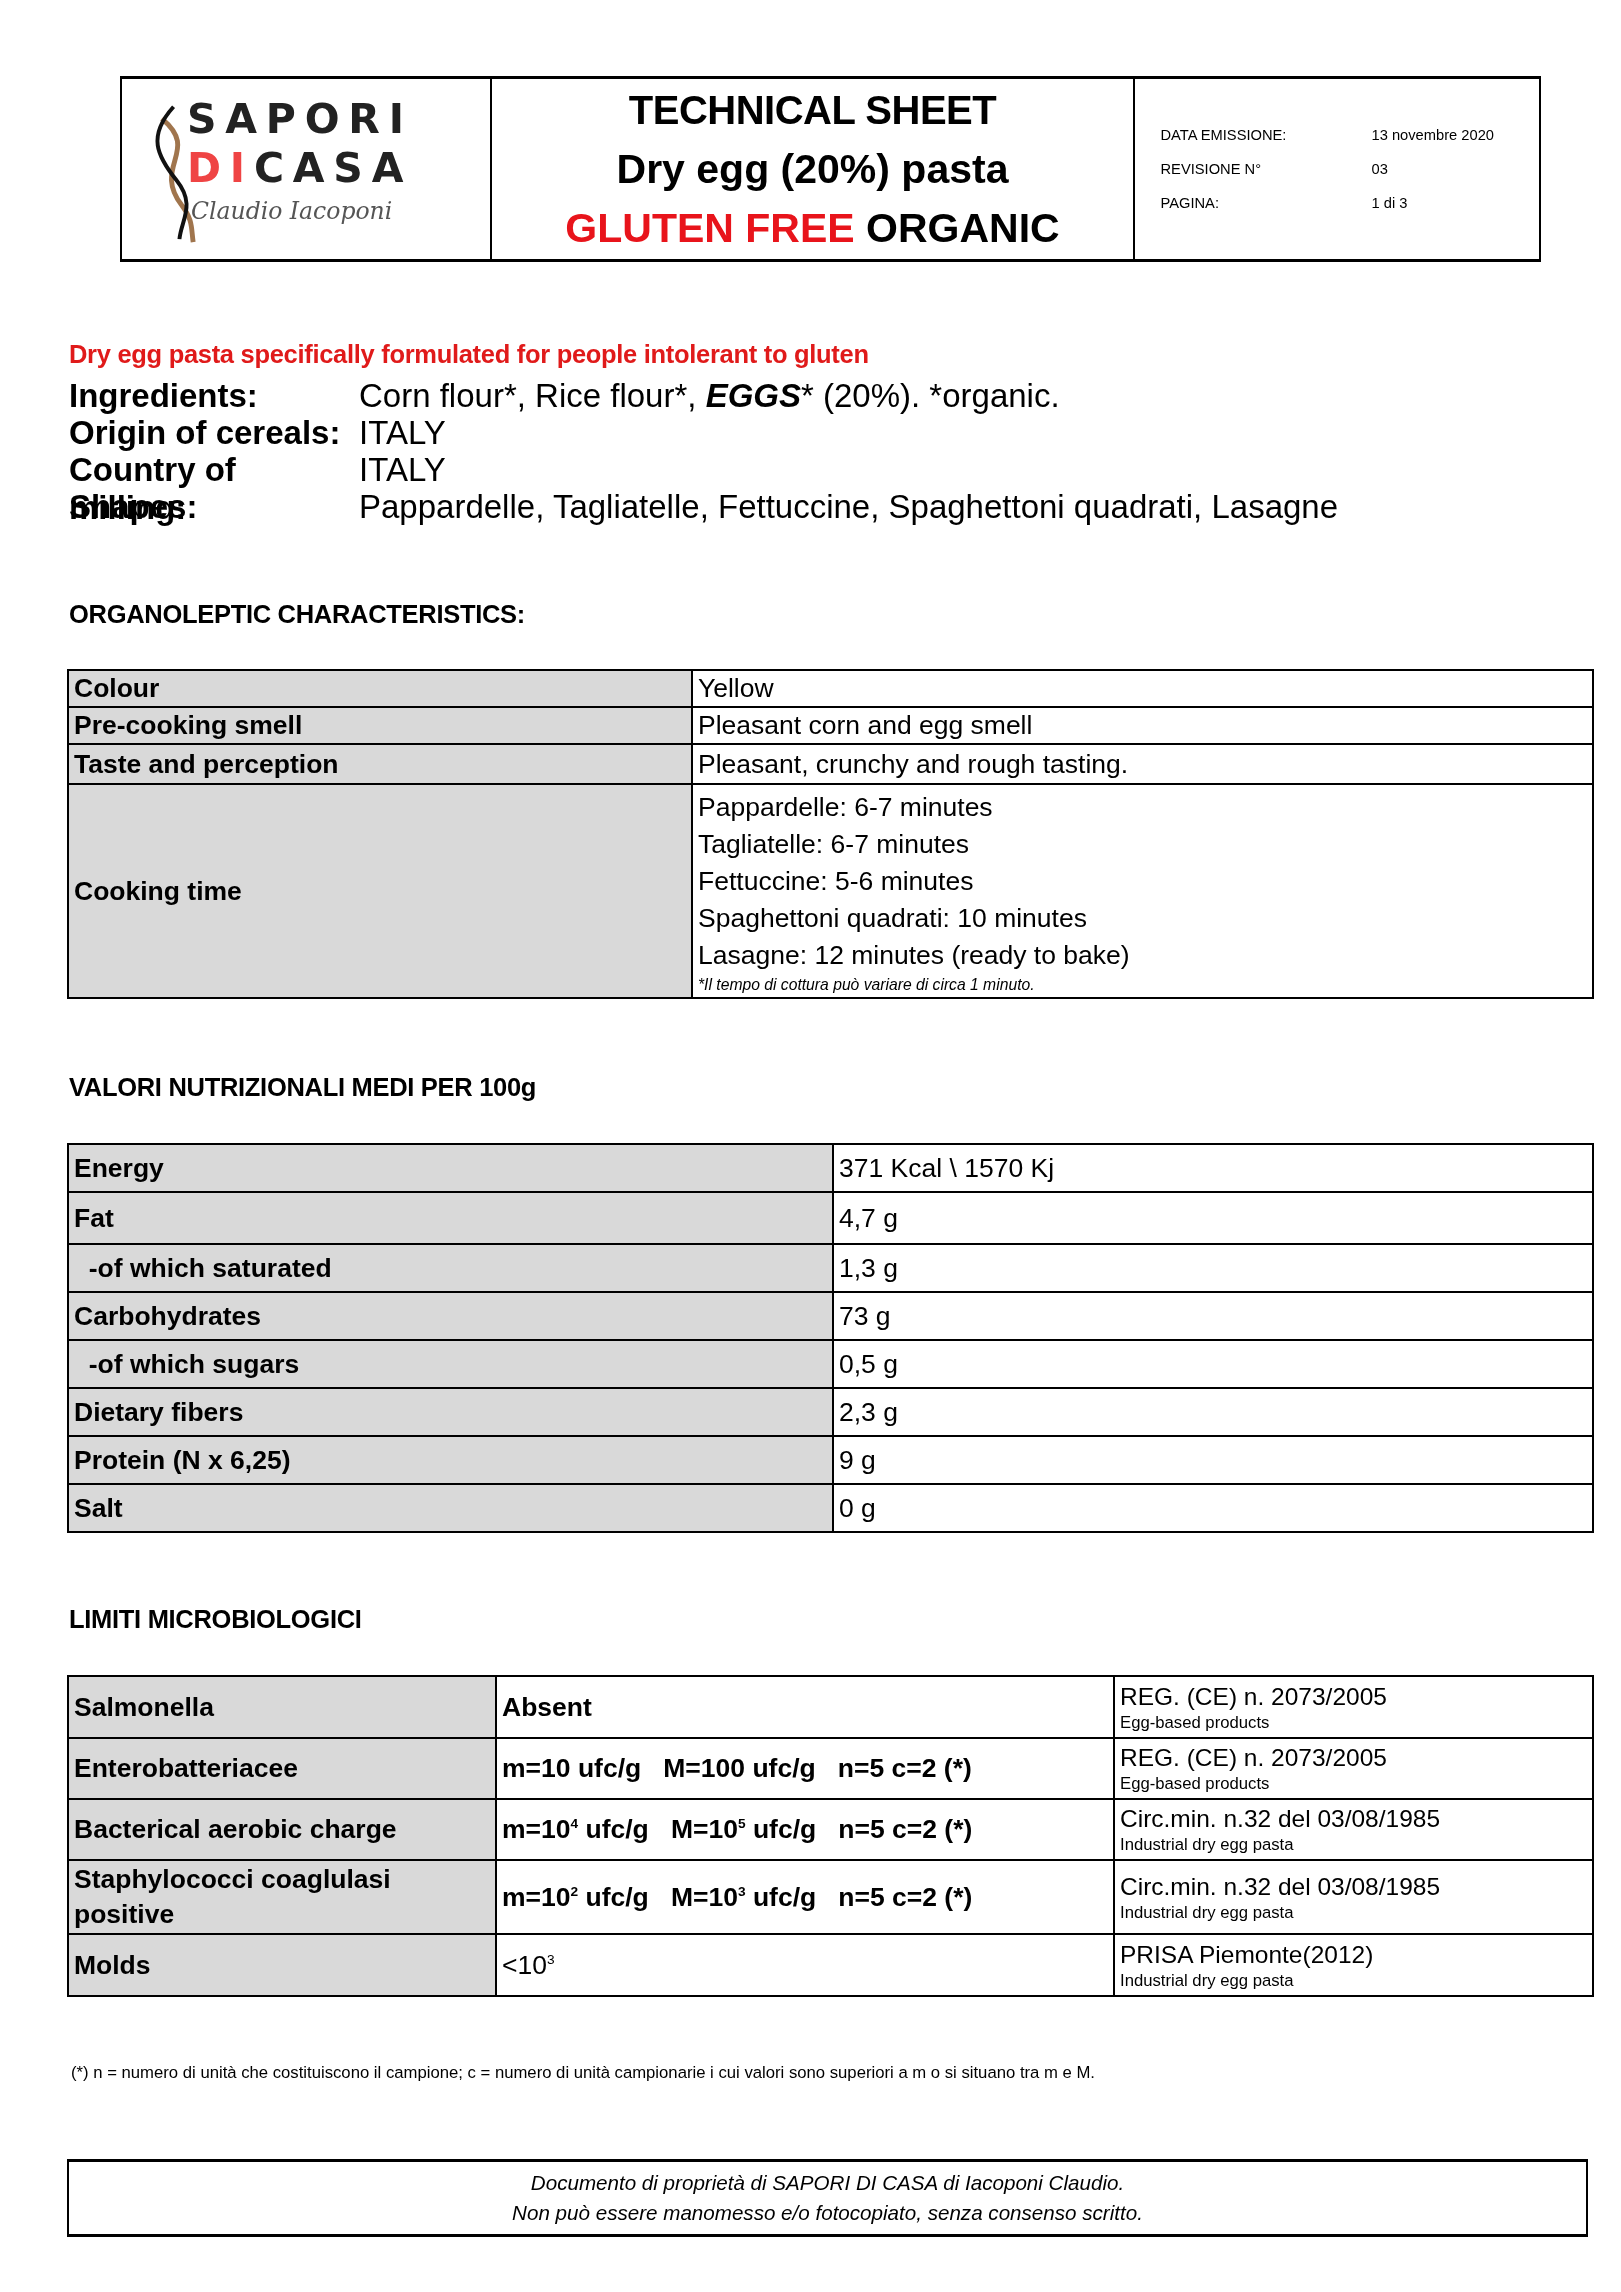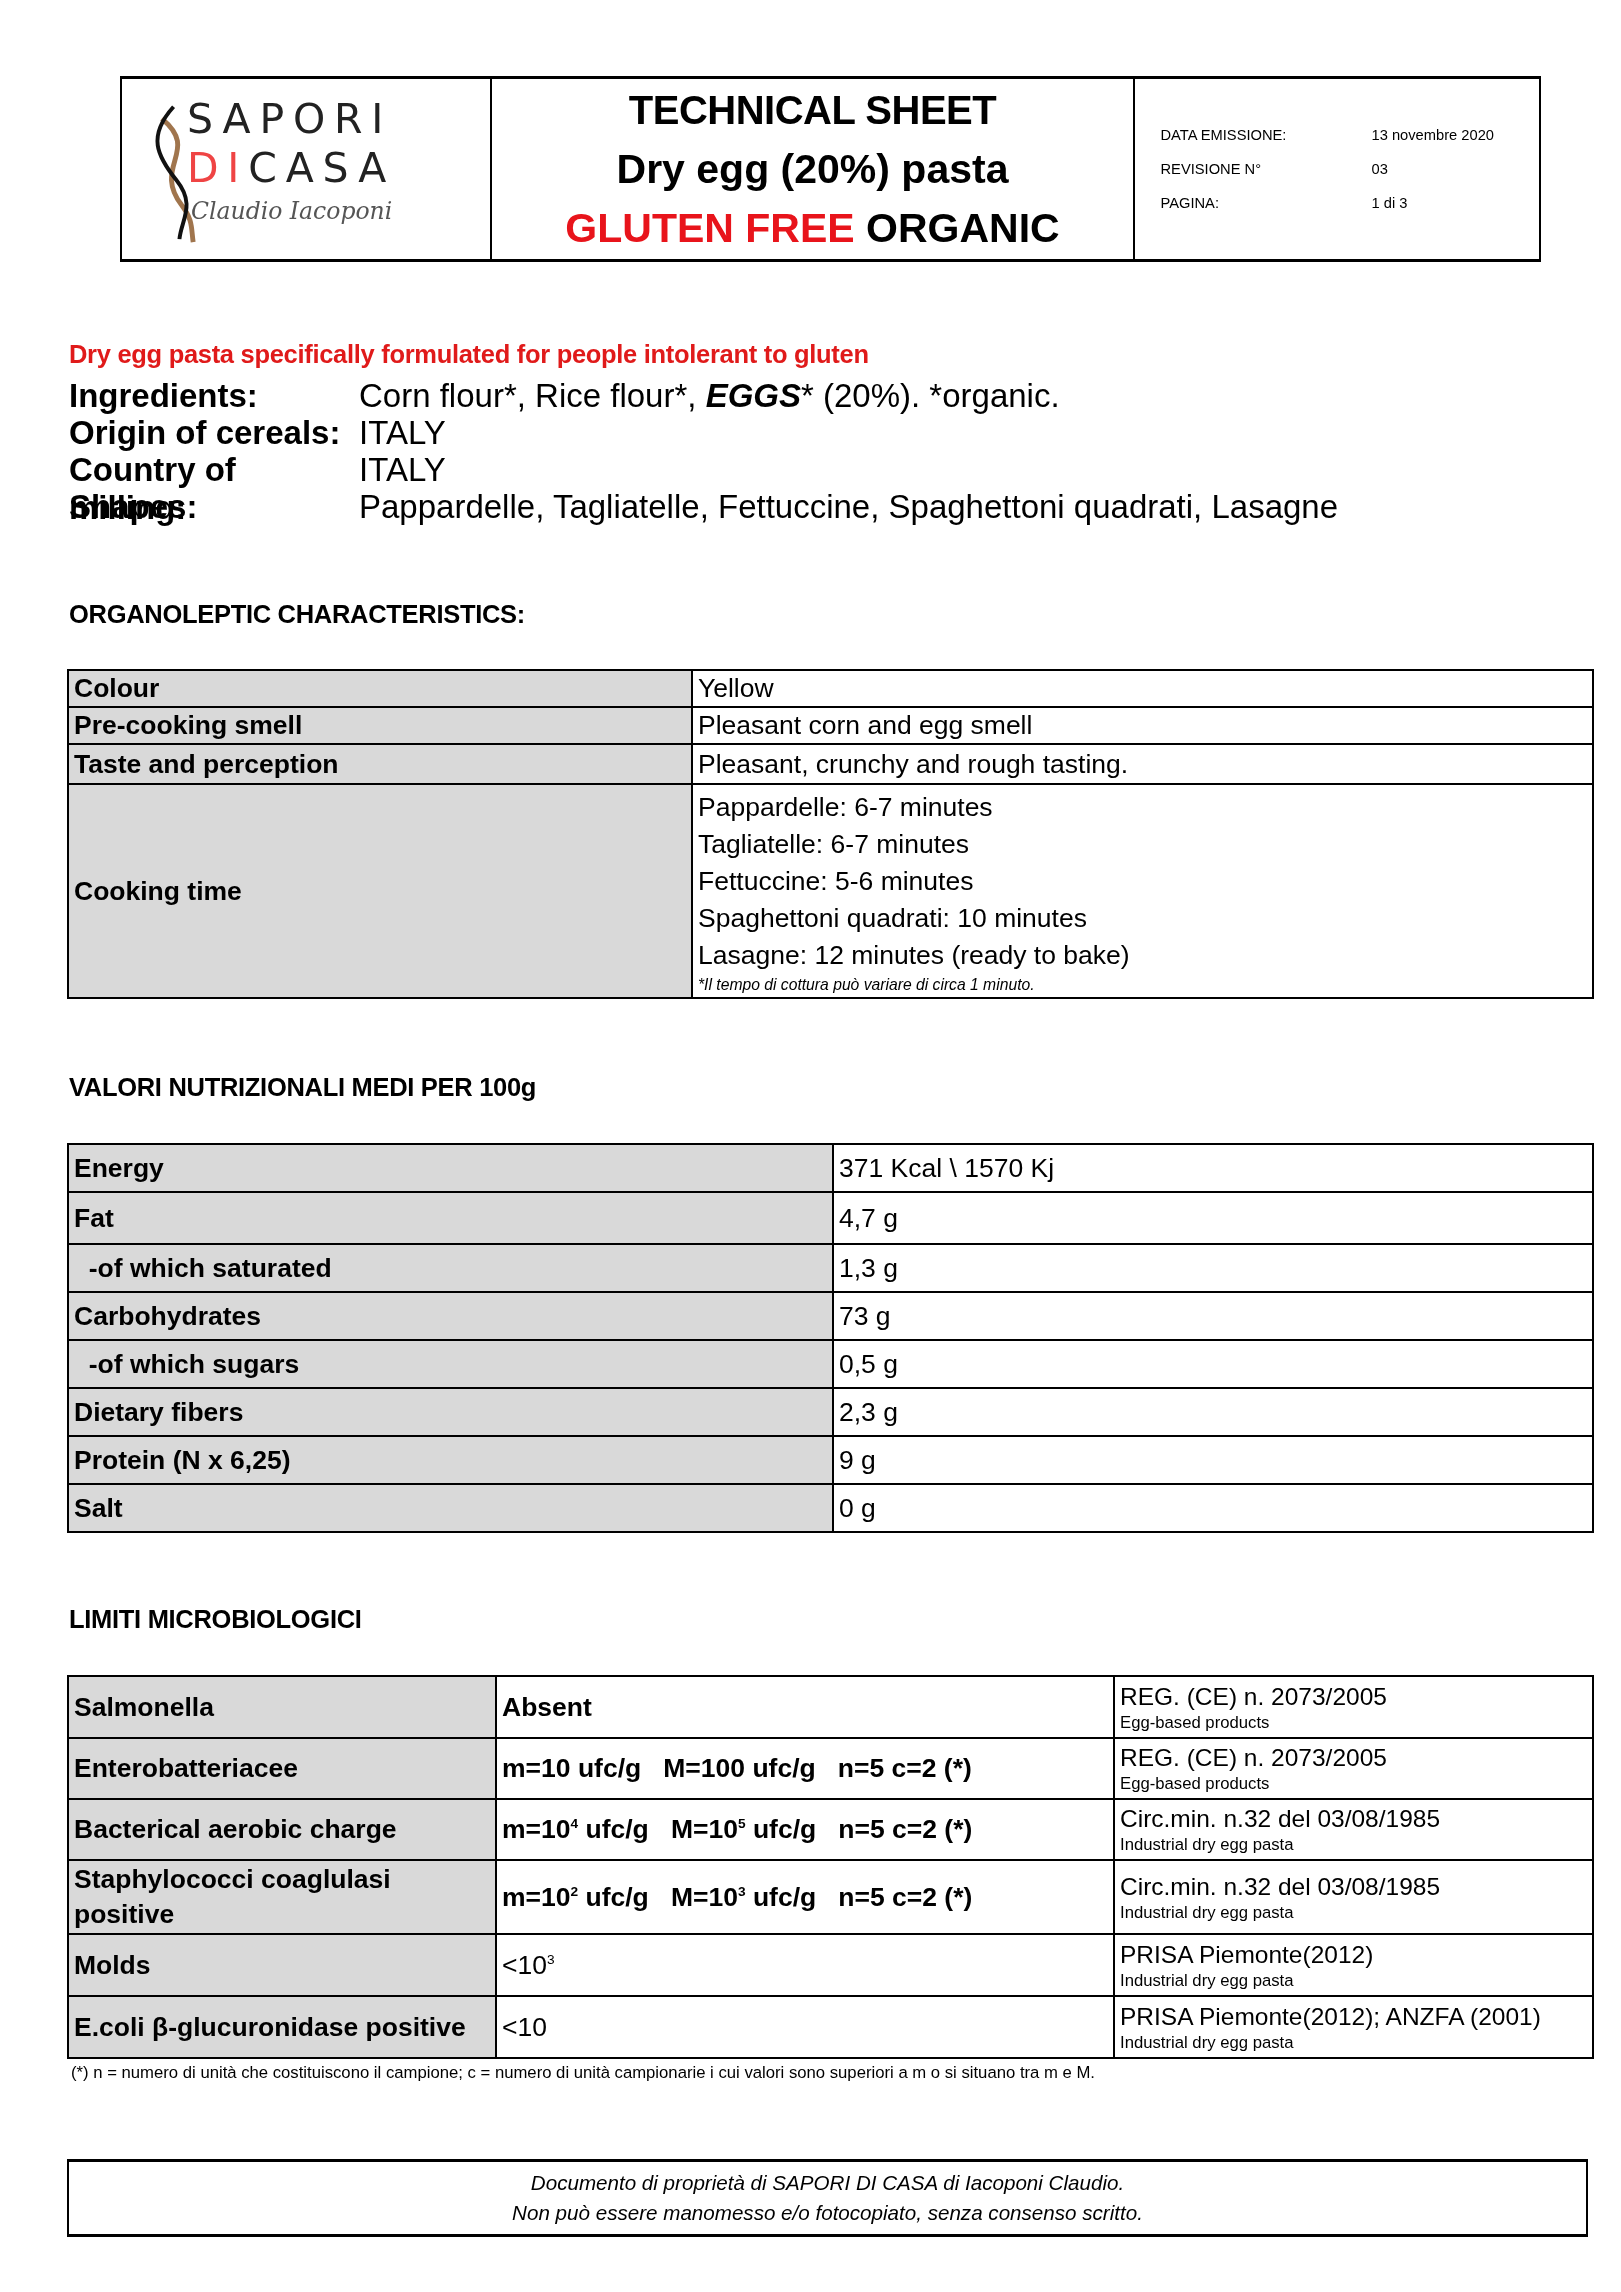--- a/index.html
+++ b/index.html
@@ -15,21 +15,21 @@
   .htitle { width:643px; border-right:2px solid #000; display:flex; flex-direction:column; align-items:center; justify-content:center; }
   .hmeta { flex:1; padding:0 19.6px 0 25.5px; display:flex; flex-direction:column; justify-content:center; }
   .t1 { font-weight:bold; font-size:40px; line-height:59px; letter-spacing:-0.5px; }
   .t2 { font-size:41px; line-height:59px; font-weight:bold; }
   .t3 { font-size:41px; line-height:59px; font-weight:bold; }
   .red { color:#e8141b; }
   .meta-row { display:flex; font-size:14.7px; line-height:34px; }
   .meta-k { width:211px; }
 
   
-  .logo-text { position:absolute; font-family:"DejaVu Sans", sans-serif; letter-spacing:8.8px; font-size:41px; font-weight:400; color:#222; }
+  .logo-text { position:absolute; font-family:"DejaVu Sans", sans-serif; letter-spacing:8.8px; font-size:41px; font-weight:700; color:#222; }
   .logo-sig { position:absolute; font-family:"DejaVu Serif", serif; font-style:italic; font-size:23.5px; color:#555; }
 
   
   .subtitle { left:69px; top:340px; font-size:25.5px; font-weight:bold; color:#e01a1a; letter-spacing:-0.3px; }
   .info-row { left:69px; font-size:33px; display:flex; }
   .info-k { width:290px; font-weight:bold; }
   .section-h { left:69px; font-size:25.5px; font-weight:bold; letter-spacing:-0.3px; }
 
   table { border-collapse:collapse; position:absolute; font-size:26.5px; }
   td { border:2.9px solid #000; vertical-align:middle; padding:0 5px; box-sizing:border-box; }
@@ -198,28 +198,20 @@
         </td>
       </tr>
   <tr style="height:62px">
     <td class="lab">Molds</td>
     <td><span>&lt;10</span><sup>3</sup></td>
     <td>
           <span class="ref-main">PRISA Piemonte(2012)</span>
           <span class="sub-note">Industrial dry egg pasta</span>
         </td>
       </tr>
-  <tr style="height:62px">
-    <td class="lab">E.coli β-glucuronidase positive</td>
-    <td>&lt;10</td>
-    <td>
-          <span class="ref-main">PRISA Piemonte(2012); ANZFA (2001)</span>
-          <span class="sub-note">Industrial dry egg pasta</span>
-        </td>
-      </tr>
 </tbody>
   </table>
 <div class="abs footnote">(*) n = numero di unità che costituiscono il campione; c = numero di unità campionarie i cui valori sono superiori a m o si situano tra m e M.</div>
 
 <div class="abs footer">
   <div>Documento di proprietà di SAPORI DI CASA di Iacoponi Claudio.</div>
   <div>Non può essere manomesso e/o fotocopiato, senza consenso scritto.</div>
 </div>
 
 

